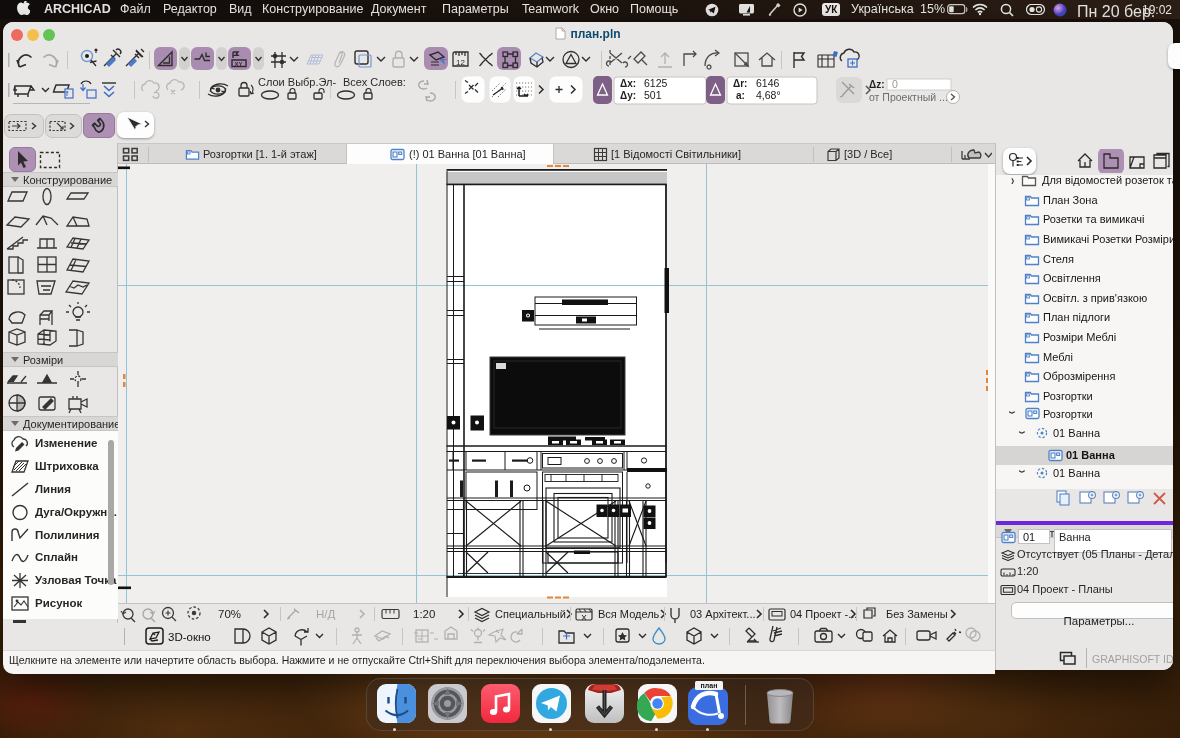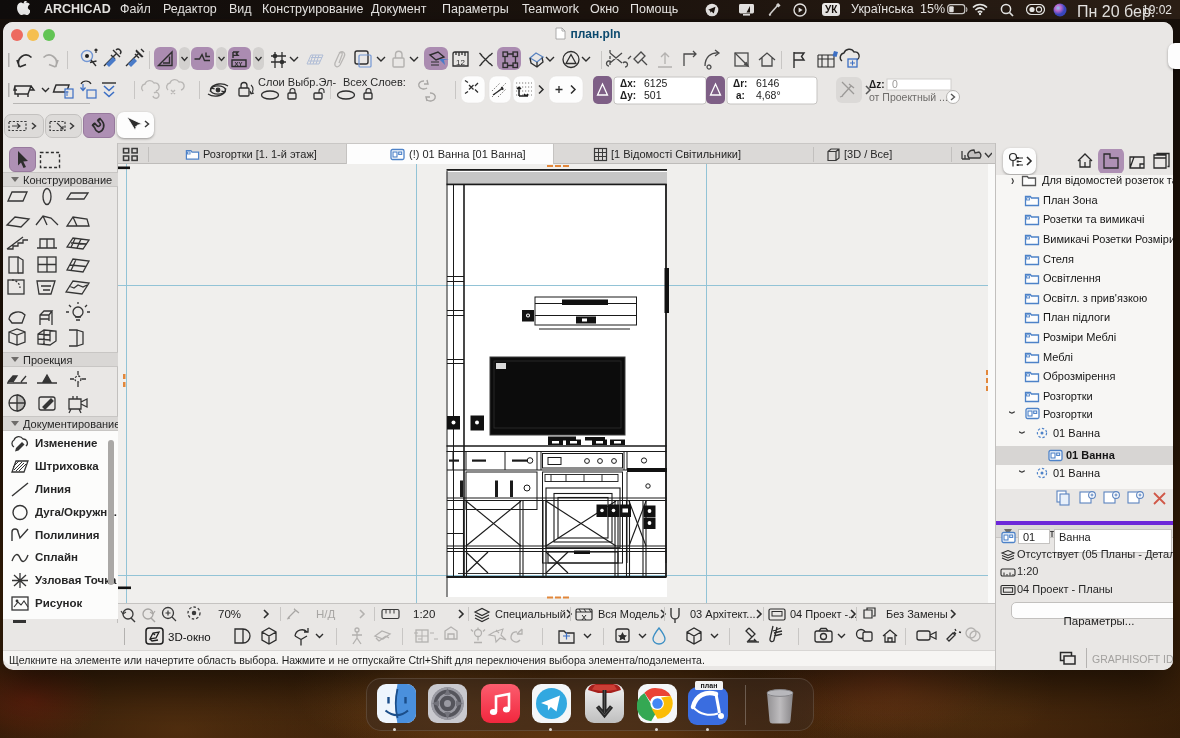--- a/index.html
+++ b/index.html
@@ -455,21 +455,21 @@
     <path d="M6 132 a9 8 0 0 1 16 -4 l-3 8 h-10 z"></path>
     <path d="M37 138 v-10 l4-4 h8 l-3 4 v6 M37 128 h9 m-9 4 h9 m3-8 v14"></path>
     <circle cx="75" cy="125" r="5"></circle>
         <path d="M72 130 h6 M73 133 h4 M75 117 v-2 M68 120 l-2-2 M82 120 l2-2 M66 125 h-3 M84 125 h3"></path>
     <path d="M6 145 l8-3 8 3 v10 l-8 3 -8-3 z M6 145 l8 3 8-3 M14 148 v10"></path>
     <path d="M35 147 l6-4 12 1 v10 l-6 4 -12-1 z M35 147 l12 1 m-6-4.5 v15 M35 152 l12 1 m0-9.5 v11"></path>
     <path d="M66 143 h8 v16 h-8 M74 143 l6 2 v12 l-6 2"></path>
   </svg>
   <div class="abs" style="left:0;top:209px;width:115px;height:15px;background:#d9d7d5;border-top:1px solid #c8c6c4;border-bottom:1px solid #c8c6c4;">
     <span style="position:absolute;left:8px;top:4px;width:0;height:0;border-left:4px solid transparent;border-right:4px solid transparent;border-top:5px solid #6e6c6a;"></span>
-    <span class="vlbl" style="left:20px;top:1px;">Проекция</span>
+    <span class="vlbl" style="left:20px;top:1px;">Розміри</span>
   </div>
   <svg class="abs" style="left:0;top:224px" width="100" height="50" viewBox="0 0 100 50" fill="none" stroke="#353535" stroke-width="1.3">
     <path d="M4 16 h20 M5 15 l5-6 h4 l-4 6 M18 15 l5-6" fill="#353535"></path>
     <path d="M34 16 h20 M40 15 l4-7 4 7 z" fill="#353535"></path>
     <circle cx="75" cy="12" r="3" stroke-dasharray="2 1.5"></circle>
         <path d="M75 4 v4 M75 16 v4 M67 12 h4 M79 12 h4"></path>
     <circle cx="14" cy="36" r="8"></circle>
         <path d="M14 28 v16 M6 36 h16 M14 28 a8 8 0 0 1 0 16" fill="#353535" fill-opacity="0.25"></path>
     <rect x="36" y="30" width="16" height="13" rx="2"></rect>
         <path d="M40 40 l8-8 2 2 -8 8 z" fill="#353535"></path>
@@ -985,21 +985,21 @@
 <rect x="902" y="5" width="1" height="17" fill="#c8c6c4"></rect>
 <g fill="none" stroke="#2d2d2d" stroke-width="1.3">
 <rect x="914" y="8" width="13" height="9" rx="2"></rect>
           <path d="M927 12 l6-3 v7 l-6-3"></path>
 <path d="M944 16 l6-6 2 2 -6 6 z m7-7 l2 2 m-1-5 l1 2 m3 1 l2 .5"></path>
 <circle cx="972" cy="13" r="5" stroke="#b3b1af"></circle>
           <circle cx="968" cy="10" r="5" stroke="#b3b1af"></circle>
 </g>
 </svg>
 </div>
-<div id="helpbar" class="abs" style="left:0;top:628px;width:992px;height:16px;background:#f6f5f3;border-top:1px solid #d8d6d4;border-radius:0 0 0 10px;font-size:10.5px;color:#1e1e1e;padding:3px 0 0 6px;">Щелкните на элементе или начертите область выбора. Нажмите и не отпускайте Ctrl+Shift для переключения выбора элемента/подэлемента.</div>
+<div id="helpbar" class="abs" style="left:0;top:628px;width:992px;height:24px;background:#f6f5f3;border-top:1px solid #d8d6d4;border-radius:0 0 0 10px;font-size:10.5px;color:#1e1e1e;padding:3px 0 0 6px;">Щелкните на элементе или начертите область выбора. Нажмите и не отпускайте Ctrl+Shift для переключения выбора элемента/подэлемента.</div>
 <div class="whitebtn" style="left:1165px;top:21px;width:12px;height:26px;border-radius:7px 0 0 7px;"></div>
 </div>
 <div id="dock" style="position:absolute;left:366px;top:678px;width:448px;height:53px;background:rgba(62,44,32,.52);border:1px solid rgba(255,255,255,.12);border-radius:15px;">
   <svg class="abs" style="left:9px;top:4px" width="41" height="41" viewBox="0 0 41 41">
     <defs>
         <clipPath id="fc">
           <rect x="1" y="1" width="39" height="39" rx="9"></rect>
         </clipPath>
       </defs>
     <g clip-path="url(#fc)">

